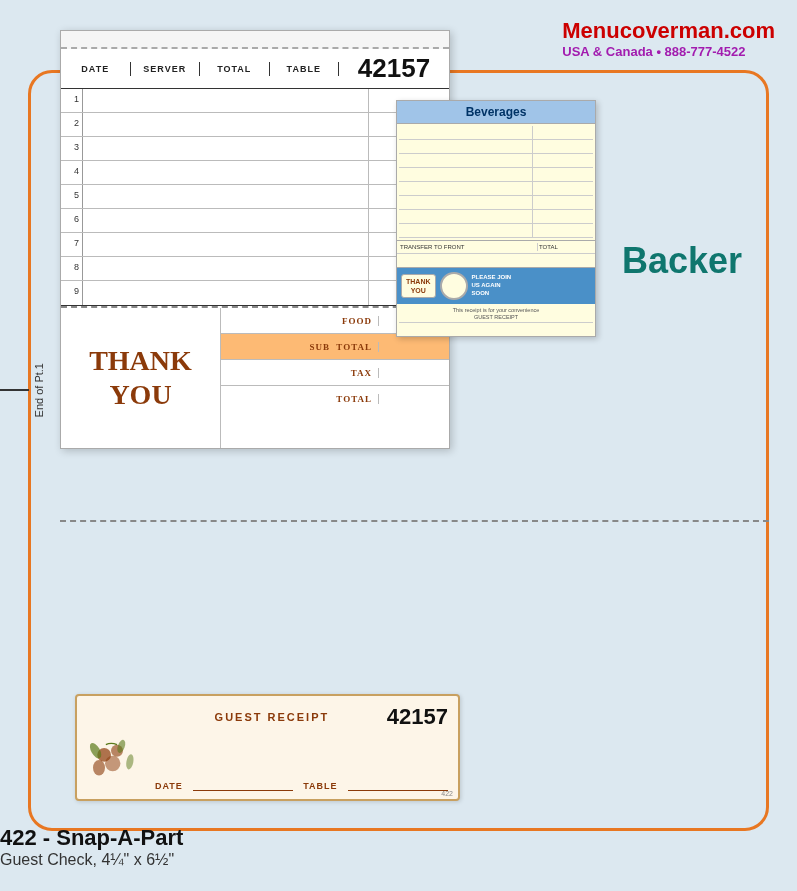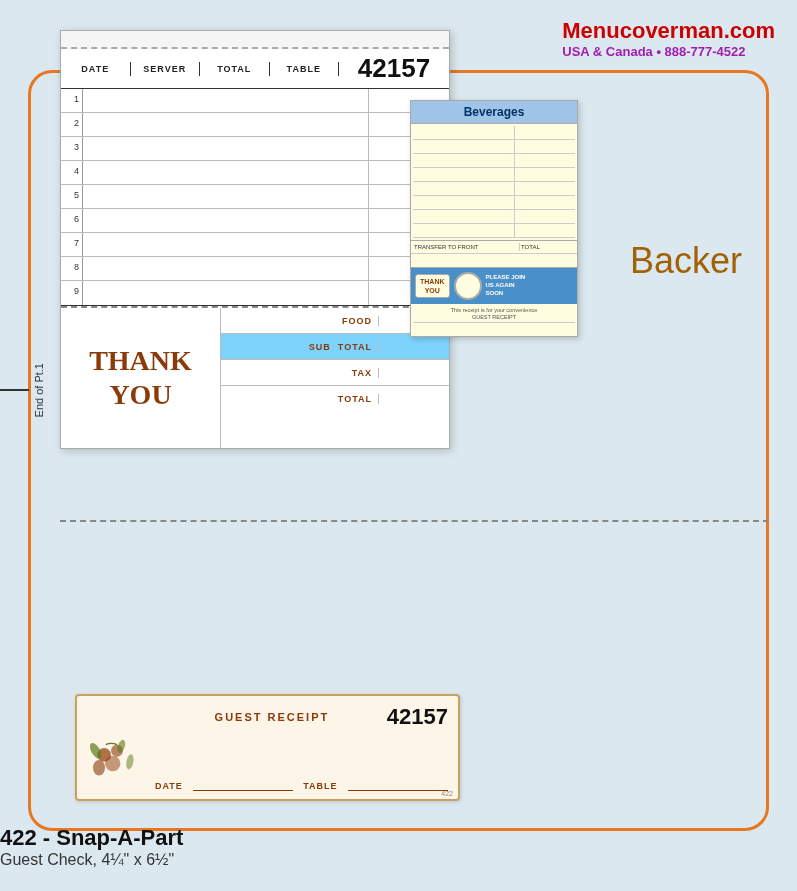--- a/index.html
+++ b/index.html
@@ -137,45 +137,46 @@
     .totals-section {
       flex: 1;
       display: flex;
       flex-direction: column;
     }
     .total-row {
       display: flex;
       border-bottom: 1px solid #bbb;
       height: 26px;
       align-items: center;
+      font-family: Liberation Serif, serif;
     }
     .total-row:last-child { border-bottom: none; }
     .total-label {
       flex: 1;
       font-size: 9px;
       font-weight: bold;
       letter-spacing: 1px;
       text-align: right;
       padding-right: 6px;
       color: #8B3A0A;
       border-right: 1px solid #bbb;
     }
     .total-value {
       width: 70px;
     }
     .total-row.subtotal {
-      background: #7dd3fc;
+      background: #fdba74;
     }
 
     
     .beverages-card {
       position: absolute;
       top: 100px;
-      left: 410px;
-      width: 168px;
+      left: 396px;
+      width: 200px;
       background: #fffde0;
       border: 1px solid #aaa;
       box-shadow: 2px 2px 6px rgba(0,0,0,0.2);
     }
     .bev-header {
       background: #a0c4e8;
       text-align: center;
       padding: 4px 0;
       font-size: 12px;
       font-weight: bold;
@@ -200,22 +201,22 @@
       gap: 4px;
       border-top: 1px solid #aaa;
     }
 
     
     .backer-label {
       position: absolute;
       top: 240px;
       right: 55px;
       font-size: 36px;
-      font-weight: normal;
-      color: #a16207;
+      font-weight: bold;
+      color: #0f766e;
     }
 
     
     .guest-receipt {
       position: absolute;
       bottom: 90px;
       left: 75px;
       width: 385px;
       background: #fdf5e8;
       border: 2px solid #c8a060;

